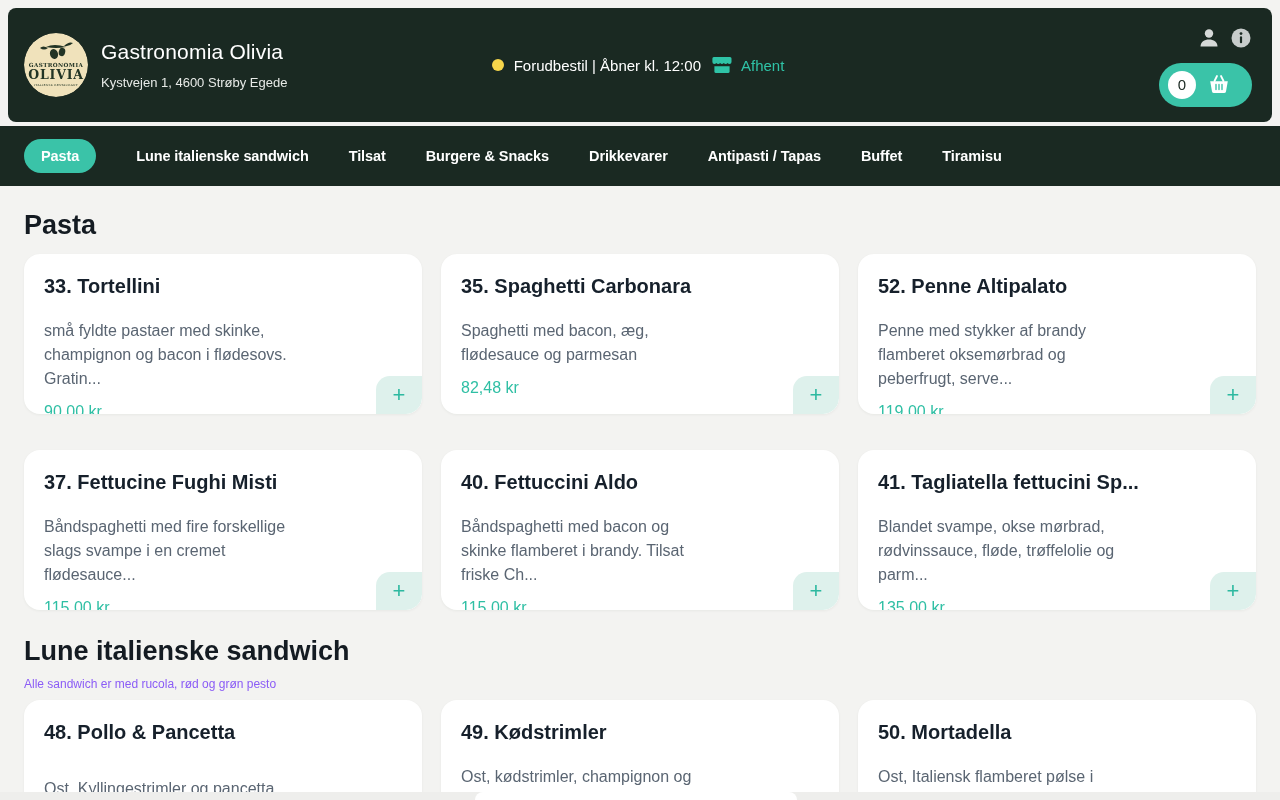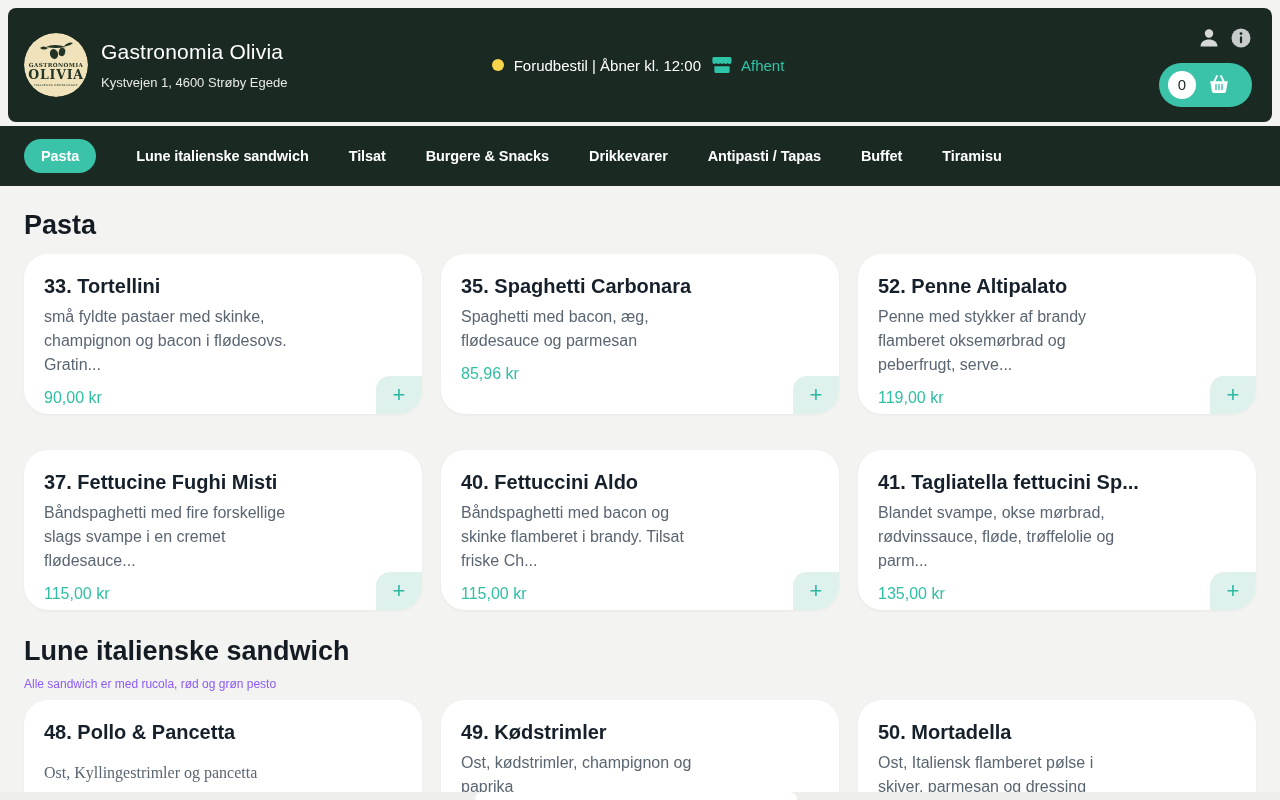--- a/index.html
+++ b/index.html
@@ -72,30 +72,30 @@
   .section-subtitle { font-size: 12px; color: #8b5cf6; margin: -6px 0 9px 0; }
   .grid {
     display: grid;
     grid-template-columns: repeat(3, 1fr);
     column-gap: 19px; row-gap: 36px;
     grid-auto-rows: 160px;
   }
   .card {
     position: relative;
     background: #ffffff;
-    border-radius: 24px;
+    border-radius: 16px;
     padding: 19px 20px;
     box-shadow: 0 1px 3px rgba(20,30,25,0.05);
     cursor: pointer;
     overflow: hidden;
   }
   .card h3 { font-size: 20px; font-weight: 700; color: #16202b; line-height: 26px; }
   .card .desc {
     font-size: 16px; color: #5a6572; line-height: 24px;
-    margin-top: 6px; max-width: 245px;
+    margin-top: 20px; max-width: 245px;
   }
   .card .price { font-size: 16px; color: #2fbfa4; margin-top: 12px; }
   .add-btn {
     position: absolute; right: 0; bottom: 0;
     width: 46px; height: 38px;
     background: #def1ec; border: none; cursor: pointer;
     border-radius: 14px 0 16px 0;
     color: #2db9a0; font-size: 22px; font-weight: 400; line-height: 1;
     display: flex; align-items: center; justify-content: center;
     font-family: "Liberation Sans", sans-serif;
@@ -197,21 +197,21 @@
       <h3>33. Tortellini</h3>
       <p class="desc">små fyldte pastaer med skinke, champignon og bacon i flødesovs. Gratin...</p>
       <div class="price">90,00 kr</div>
       <button class="add-btn">
           <span>+</span>
         </button>
     </article>
     <article class="card">
       <h3>35. Spaghetti Carbonara</h3>
       <p class="desc">Spaghetti med bacon, æg, flødesauce og parmesan</p>
-      <div class="price">85,96 kr</div>
+      <div class="price">82,48 kr</div>
       <button class="add-btn">
           <span>+</span>
         </button>
     </article>
     <article class="card">
       <h3>52. Penne Altipalato</h3>
       <p class="desc">Penne med stykker af brandy flamberet oksemørbrad og peberfrugt, serve...</p>
       <div class="price">119,00 kr</div>
       <button class="add-btn">
           <span>+</span>
@@ -242,21 +242,21 @@
         </button>
     </article>
   </div>
 
   <h2 class="section-title" style="margin-top:26px; margin-bottom:16px;">Lune italienske sandwich</h2>
   <p class="section-subtitle">Alle sandwich er med rucola, rød og grøn pesto</p>
 
   <div class="grid">
     <article class="card">
       <h3>48. Pollo &amp; Pancetta</h3>
-      <p class="desc" style="margin-top:16px;font-family:Liberation Serif, serif;">Ost, Kyllingestrimler og pancetta</p>
+      <p class="desc" style="margin-top:32px;">Ost, Kyllingestrimler og pancetta</p>
       <div class="price"></div>
 
     </article>
     <article class="card">
       <h3>49. Kødstrimler</h3>
       <p class="desc">Ost, kødstrimler, champignon og paprika</p>
       <div class="price"></div>
 
     </article>
     <article class="card">

